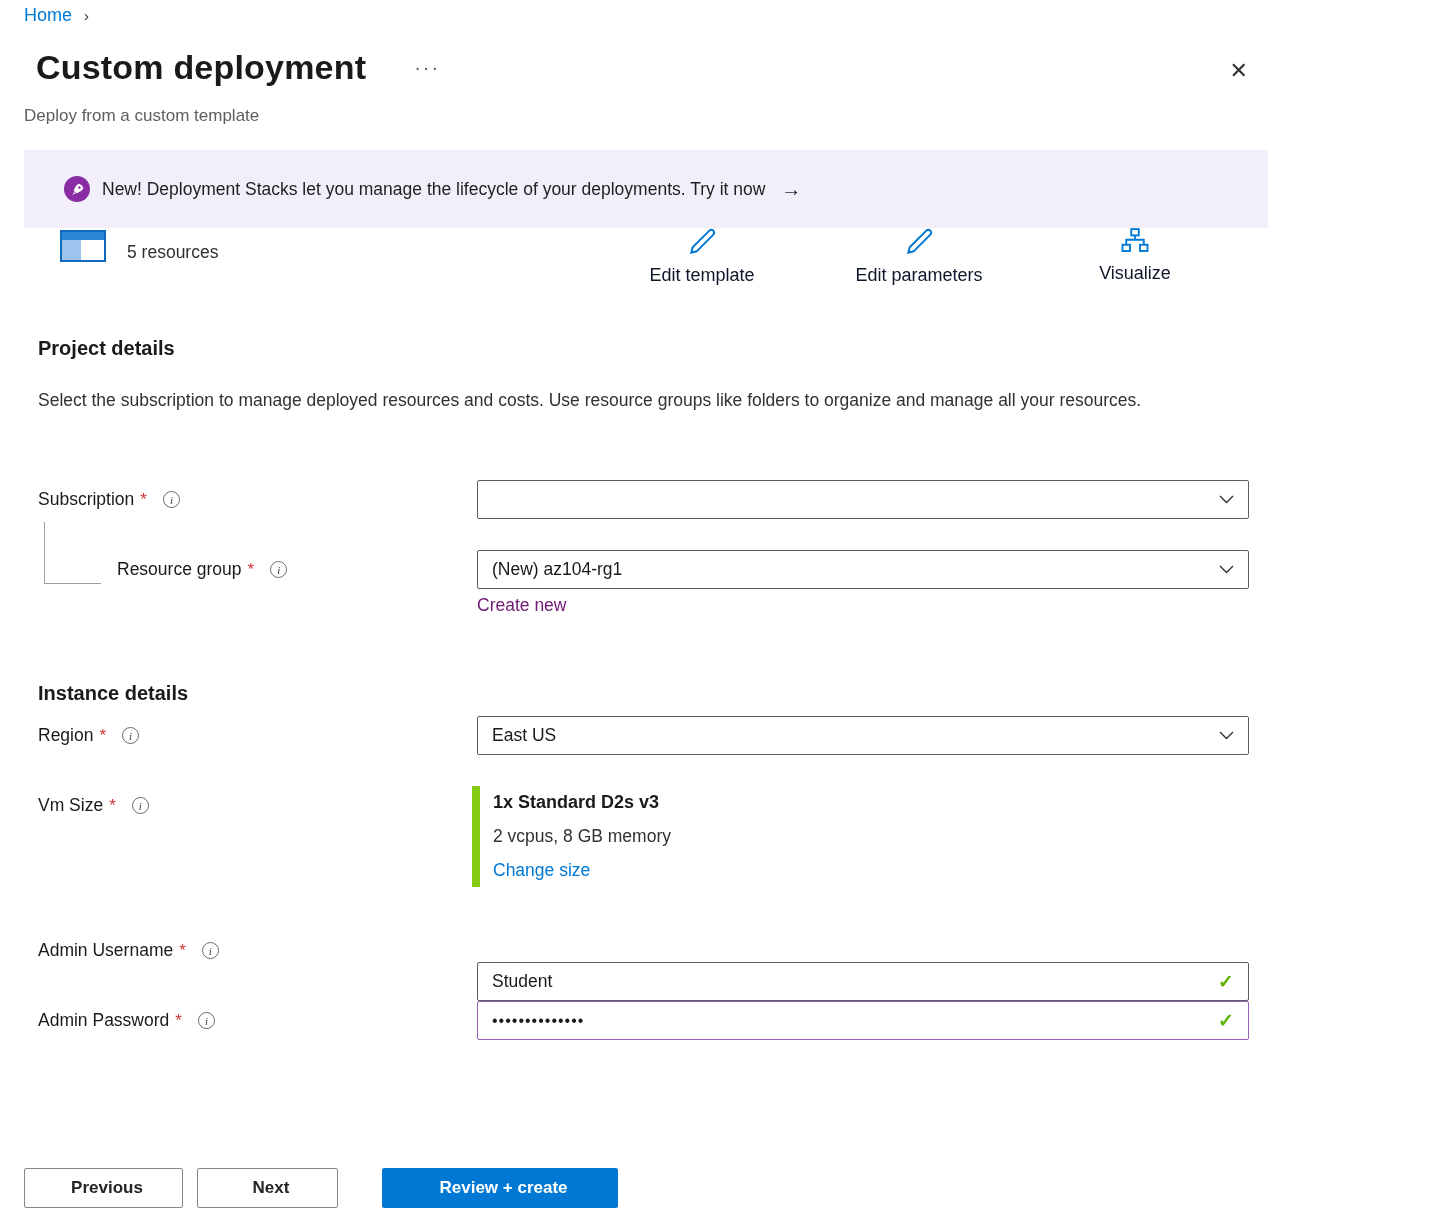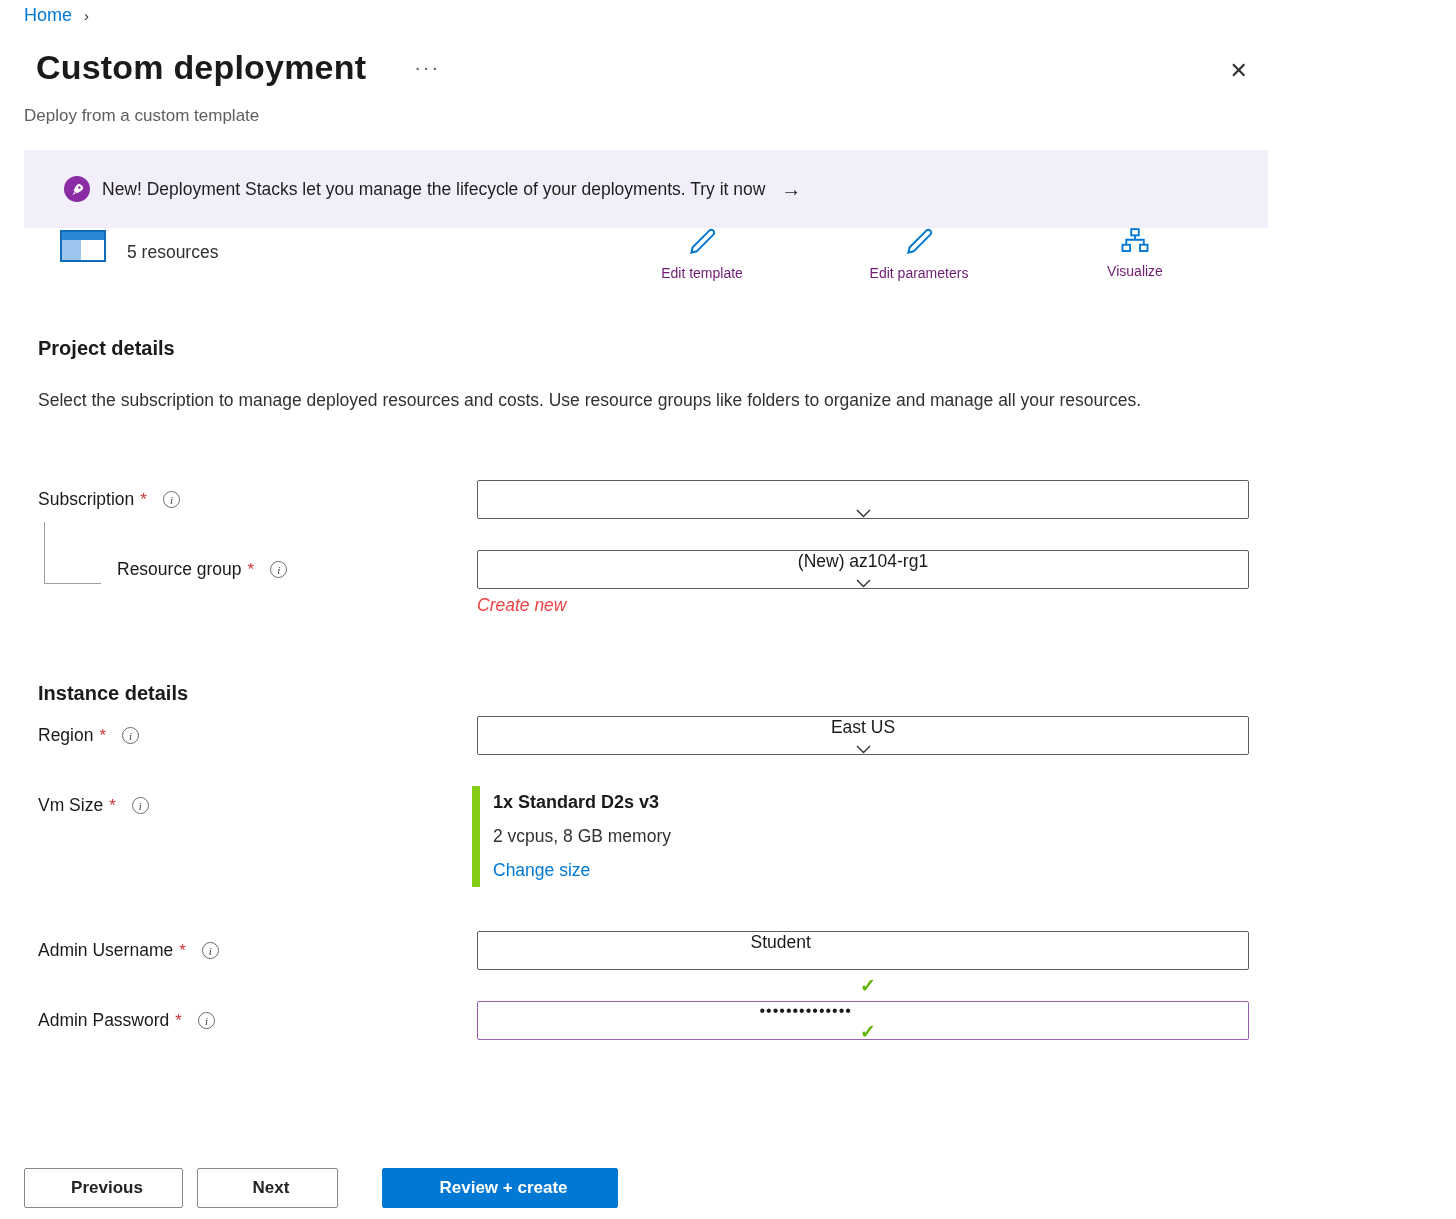--- a/index.html
+++ b/index.html
@@ -21,36 +21,36 @@
 
   .banner { position:absolute; left:24px; top:150px; width:1430px; height:78px; background:#f2eefa; display:flex; align-items:center; padding-left:40px; gap:12px; cursor:pointer; }
   .rocket-badge { width:26px; height:26px; border-radius:50%; background:#8a2da5; display:flex; align-items:center; justify-content:center; flex:0 0 26px; }
   .banner-text { font-size:17.5px; color:#201f1e; }
   .banner-arrow { font-size:20px; color:#201f1e; margin-left:4px; }
 
   .template-icon { position:absolute; left:60px; top:228px; }
   .resources-count { position:absolute; left:127px; top:242px; font-size:17.5px; color:#323130; }
 
   .action { position:absolute; top:226px; display:flex; flex-direction:column; align-items:center; gap:3px; cursor:pointer; }
-  .action-label { color:#701a75; font-size:14px; }
+  .action-label { color:#0f172a; font-size:18px; }
 
   .section-heading { position:absolute; left:38px; font-size:20px; font-weight:700; color:#1b1a19; }
   .description { position:absolute; left:38px; top:384px; width:1150px; font-size:17.5px; line-height:32px; color:#323130; }
 
   .field-label { position:absolute; display:flex; align-items:center; font-size:17.5px; color:#1b1a19; }
   .req { color:#d13438; margin-left:6px; font-size:17px; }
   .info { width:17px; height:17px; border:1px solid #6b6a67; border-radius:50%; font-size:11px; font-style:italic; font-family:"Liberation Serif", serif; display:inline-flex; align-items:center; justify-content:center; color:#3b3a39; margin-left:16px; cursor:pointer; flex:0 0 17px; }
 
-  .dropdown, .textbox { position:absolute; left:477px; width:772px; height:39px; border:1px solid #605e5c; border-radius:2px; background:#fff; display:flex; align-items:center; padding:0 14px; cursor:pointer;flex-direction:column; }
+  .dropdown, .textbox { position:absolute; left:477px; width:772px; height:39px; border:1px solid #605e5c; border-radius:2px; background:#fff; display:flex; align-items:center; padding:0 14px; cursor:pointer; }
   .dd-value { flex:1; font-size:17.5px; color:#1b1a19; }
   .chev { display:flex; align-items:center; }
 
   .connector { position:absolute; left:44px; top:522px; width:57px; height:62px; border-left:1px solid #a19f9d; border-bottom:1px solid #a19f9d; }
 
-  .link { position:absolute; color:#ef4444; font-size:17.5px; cursor:pointer; text-decoration:none;font-style:italic; }
+  .link { position:absolute; color:#701a75; font-size:17.5px; cursor:pointer; text-decoration:none; }
 
   .vm-block { position:absolute; left:472px; top:786px; padding:6px 0 6px 13px; border-left:8px solid #84cc16; }
   .vm-title { font-size:18px; font-weight:700; color:#1b1a19; }
   .vm-specs { font-size:17.5px; margin-top:13px; color:#323130; }
   .vm-link { display:inline-block; color:#0078d4; font-size:17.5px; margin-top:13px; cursor:pointer; text-decoration:none; }
 
   .tb-input { flex:1; border:none; outline:none; font-size:17.5px; font-family:inherit; color:#1b1a19; background:transparent; }
   .check { color:#5db300; font-size:19px; font-weight:bold; margin-left:10px; }
   .pwd { border-color:#9a5eb5; }
   .pwd .tb-input { font-size:16px; letter-spacing:1px; }
@@ -187,21 +187,21 @@
     <div class="vm-title">1x Standard D2s v3</div>
     <div class="vm-specs">2 vcpus, 8 GB memory</div>
     <a href="#" class="vm-link">Change size</a>
   </div>
 
   <div class="field-label" style="left:38px;top:940px;">
     <span>Admin Username</span>
     <span class="req">*</span>
     <span class="info">i</span>
   </div>
-  <div class="textbox" style="top:931px;gap:21px;">
+  <div class="textbox" style="top:962px;gap:21px;">
     <input class="tb-input" type="text" value="Student" style="">
     <span class="check">✓</span>
   </div>
 
   <div class="field-label" style="left:38px;top:1010px;">
     <span>Admin Password</span>
     <span class="req">*</span>
     <span class="info">i</span>
   </div>
   <div class="textbox pwd" style="top:1001px;">

